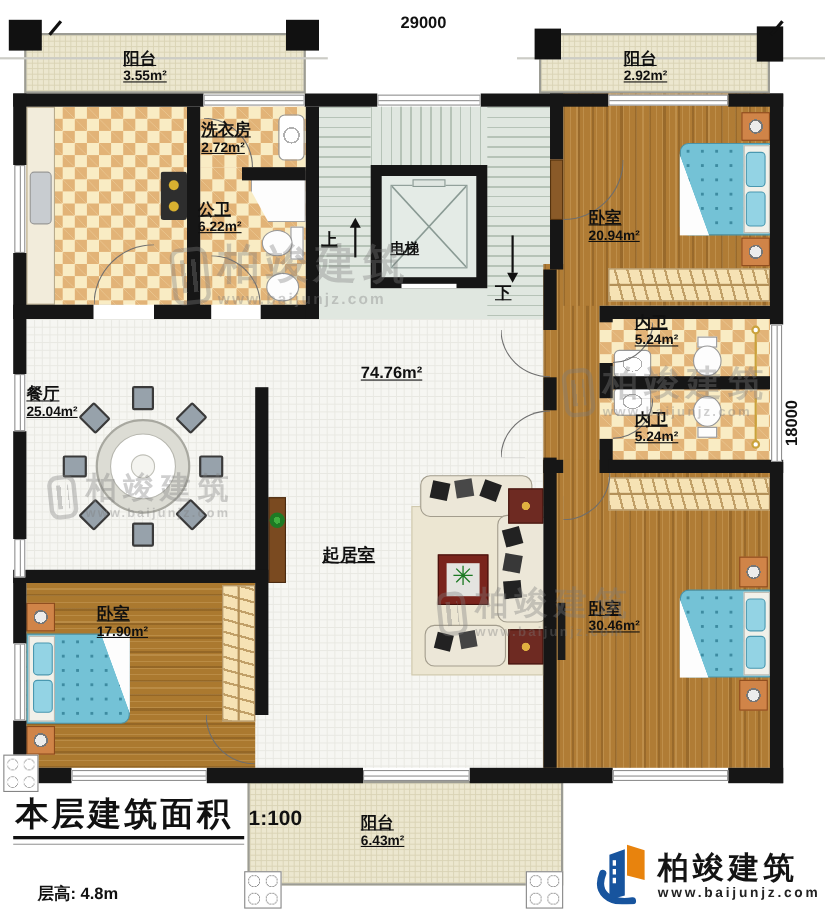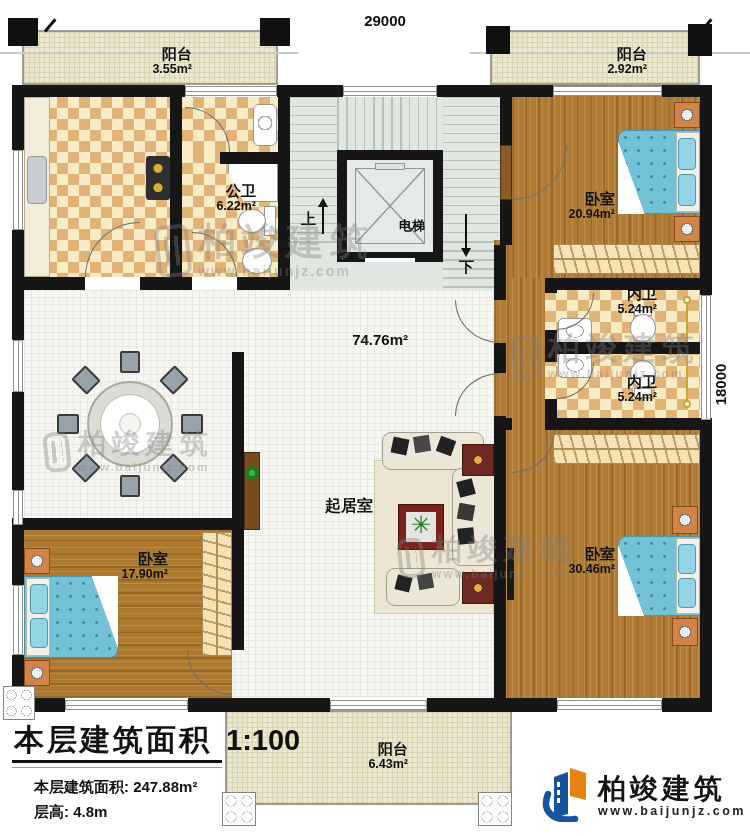--- a/index.html
+++ b/index.html
@@ -27,35 +27,35 @@
   .fold-l { position:absolute; background:linear-gradient(70deg,#fdfdfd 42%,rgba(255,255,255,0) 43%); z-index:6; }
   .fold-r { position:absolute; background:linear-gradient(250deg,#fdfdfd 42%,rgba(255,255,255,0) 43%); z-index:6; }
   .bhead { position:absolute; background:#f1f1ea; border:1px solid #b8b8b0; z-index:6; }
   .pillow { position:absolute; background:#93d3e4; border:1px solid #4a98b0; border-radius:4px; z-index:7; }
   .wrobe { position:absolute; background-color:#f6e2b4; border:1.5px solid #a8895a; z-index:5; }
   .wr-h { background-image:linear-gradient(#b39058 0 0),repeating-linear-gradient(75deg,rgba(150,105,40,.55) 0 2px,transparent 2px 11px); background-size:100% 2px,100% 100%; background-position:0 50%,0 0; background-repeat:no-repeat,repeat; }
   .wr-v { background-image:linear-gradient(#b39058 0 0),repeating-linear-gradient(15deg,rgba(150,105,40,.55) 0 2px,transparent 2px 11px); background-size:2px 100%,100% 100%; background-position:50% 0,0 0; background-repeat:no-repeat,repeat; }
   .sofa { position:absolute; background:#ece7d8; border:1.5px solid #a39d8d; border-radius:9px; z-index:6; }
   .pil { position:absolute; z-index:7; }
   .foot4 { position:absolute; background-color:#fff; border:1.5px solid #858585; background-image:radial-gradient(circle closest-side,transparent 60%,#858585 63%,transparent 72%); background-size:50% 50%; z-index:12; }
-  .rlabel { position:absolute; text-align:right; color:#101010; z-index:20; line-height:1.15; }
+  .rlabel { position:absolute; text-align:left; color:#101010; z-index:20; line-height:1.15;text-decoration:underline; }
   .rname { display:block; font-size:15px; font-weight:bold; }
   .rarea { display:block; font-size:12.5px; font-weight:bold; }
   .dim { position:absolute; font-size:15px; font-weight:bold; color:#111; z-index:40; text-align:center; }
   .wm { position:absolute; display:flex; align-items:center; gap:8px; color:#7d7d7d; z-index:30; font-weight:bold; opacity:.36; }
   .wm-ic { border:4px solid #7d7d7d; border-radius:9px; background-image:repeating-linear-gradient(90deg,#7d7d7d 0 4px,transparent 4px 10px); background-size:60% 68%; background-position:center; background-repeat:no-repeat; transform:rotate(-6deg); flex:none; }
   .wm-nm { letter-spacing:6px; line-height:1; white-space:nowrap; }
   .wm-url { letter-spacing:2px; margin-top:3px; white-space:nowrap; }
   .tick { position:absolute; width:16px; height:2.5px; background:#111; transform:rotate(-50deg); z-index:40; }
   .eave { position:absolute; background:#ccccc6; z-index:2; }
   .tri { position:absolute; width:0; height:0; z-index:21; }
   .dirline { position:absolute; width:2px; background:#111; z-index:21; }
   #titleblock { position:absolute; z-index:40; color:#111; }
   .t-title { font-size:30px; font-weight:900; letter-spacing:3px; }
-  .t-scale { font-size:29px; font-weight:bold; margin-left:14px; }
+  .t-scale { font-size:19px; font-weight:bold; margin-left:14px; }
   .t-line { position:absolute; background:#111; z-index:40; }
   .t-line2 { position:absolute; background:#9a9a9a; z-index:40; }
   .t-info { position:absolute; font-size:15px; font-weight:bold; color:#111; z-index:40; }
   #brand-name { position:absolute; font-size:28px; font-weight:900; letter-spacing:4px; color:#141414; z-index:40; white-space:nowrap; }
   #brand-url { position:absolute; font-size:12.5px; font-weight:bold; letter-spacing:2.5px; color:#222; z-index:40; white-space:nowrap; }
 </style>
 </head>
 <body>
 
 <div id="plan">
@@ -258,39 +258,47 @@
   <div class="arc" style="left:455px;top:373px;width:45px;height:43px;border-right:none;border-bottom:none;border-top-left-radius:100%"></div>
   <div class="arc" style="left:557px;top:293px;width:37px;height:37px;border-left:none;border-top:none;border-bottom-right-radius:100%"></div>
   <div class="arc" style="left:557px;top:362px;width:37px;height:37px;border-left:none;border-top:none;border-bottom-right-radius:100%"></div>
   <div class="arc" style="left:512px;top:430px;width:43px;height:43px;border-left:none;border-top:none;border-bottom-right-radius:100%"></div>
   <div class="arc" style="left:187px;top:650px;width:45px;height:45px;border-right:none;border-top:none;border-bottom-left-radius:100%"></div>
 
   <div class="rlabel" style="left:112px;top:45px;width:80px">
       <span class="rname">阳台</span>
       <span class="rarea">3.55m²</span>
     </div>
+  <div class="rlabel" style="left:183px;top:110px;width:80px">
+      <span class="rname">洗衣房</span>
+      <span class="rarea">2.72m²</span>
+    </div>
   <div class="rlabel" style="left:180px;top:182px;width:76px">
       <span class="rname">公卫</span>
       <span class="rarea">6.22m²</span>
     </div>
   <div class="rlabel" style="left:567px;top:45px;width:80px">
       <span class="rname">阳台</span>
       <span class="rarea">2.92m²</span>
     </div>
   <div class="rlabel" style="left:535px;top:190px;width:80px">
       <span class="rname">卧室</span>
       <span class="rarea">20.94m²</span>
     </div>
   <div class="rlabel" style="left:577px;top:285px;width:80px">
       <span class="rname">内卫</span>
       <span class="rarea">5.24m²</span>
     </div>
   <div class="rlabel" style="left:577px;top:373px;width:80px">
       <span class="rname">内卫</span>
       <span class="rarea">5.24m²</span>
+    </div>
+  <div class="rlabel" style="left:24px;top:350px;width:80px">
+      <span class="rname">餐厅</span>
+      <span class="rarea">25.04m²</span>
     </div>
   <div class="rlabel" style="left:328px;top:331px;width:80px">
       <span class="rname">74.76m²</span>
     </div>
   <div class="rlabel" style="left:293px;top:497px;width:80px">
       <span class="rname" style="font-size:16px">起居室</span>
     </div>
   <div class="rlabel" style="left:88px;top:550px;width:80px">
       <span class="rname">卧室</span>
       <span class="rarea">17.90m²</span>
@@ -336,21 +344,20 @@
       <div class="wm-nm" style="font-size:30px">柏竣建筑</div>
       <div class="wm-url" style="font-size:12px">www.baijunjz.com</div>
     </div>
   </div>
 
   <div id="titleblock" style="left:14px;top:720px">
     <span class="t-title">本层建筑面积</span><span class="t-scale">1:100</span>
   </div>
   <div class="t-line" style="left:12px;top:760px;width:210px;height:3px"></div>
   <div class="t-line2" style="left:12px;top:767px;width:210px;height:1px"></div>
-  <div class="t-info" style="left:34px;top:778px"><span>本层建筑面积:</span> <span>247.88m²</span></div>
   <div class="t-info" style="left:34px;top:803px"><span>层高:</span> <span>4.8m</span></div>
 
   <svg class="abs" style="left:540px;top:764px;z-index:40" width="54" height="58" viewBox="0 0 54 58">
     <path d="M8,30 C1,47 13,58 35,55" stroke="#17549e" stroke-width="6.5" fill="none" stroke-linecap="round"></path>
     <polygon points="30,4 46,9 46,36 30,32" fill="#e8830d"></polygon>
     <polygon points="14,13 28,8 28,50 14,54" fill="#17549e"></polygon>
     <rect x="17" y="18" width="3" height="5" fill="#fff"></rect>
     <rect x="17" y="26" width="3" height="5" fill="#fff"></rect>
     <rect x="17" y="34" width="3" height="5" fill="#fff"></rect>
   </svg>

